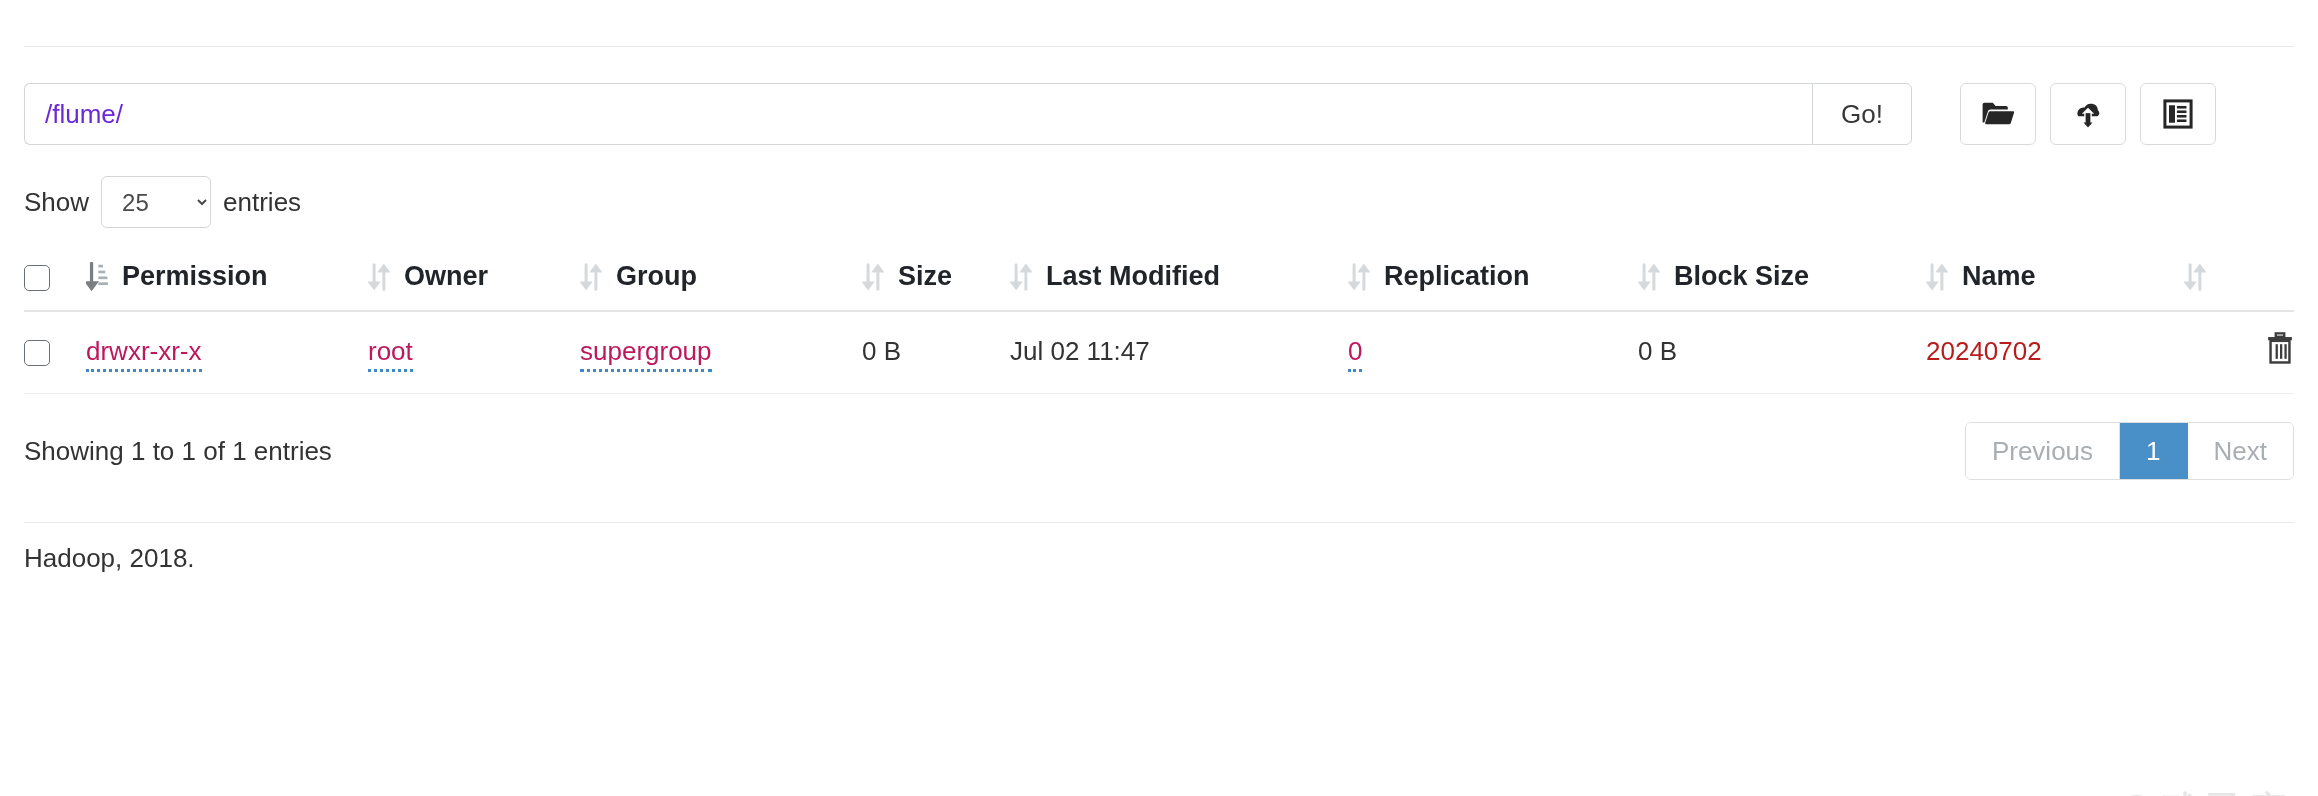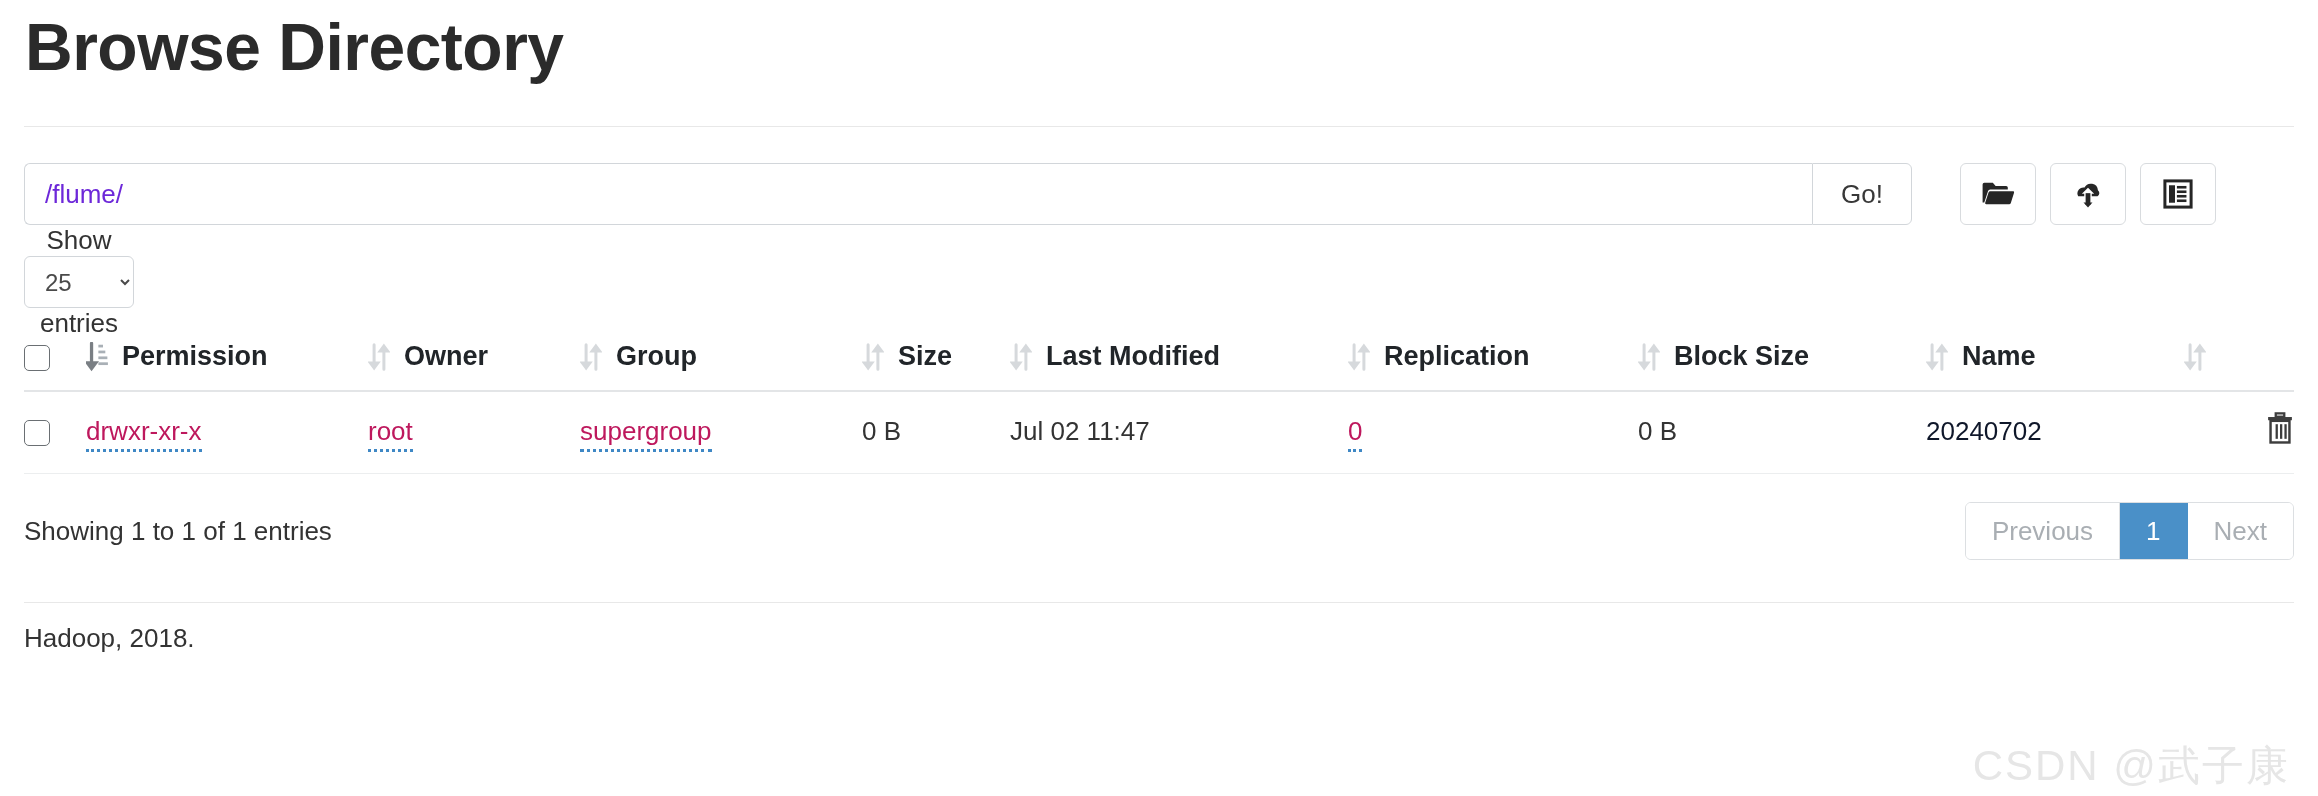--- a/index.html
+++ b/index.html
@@ -112,21 +112,21 @@
     align-items: center;
     justify-content: space-between;
     margin-top: 30px;
     height: 54px;
   }
   .length-wrap {
     display: flex;
     align-items: center;
     font-size: 26px;
     color: #333333;
-    flex-direction: column;
+    gap: 12px;
   }
   .length-select {
     width: 110px;
     height: 52px;
     box-sizing: border-box;
     border: 1px solid #d2d6da;
     border-radius: 6px;
     background: #ffffff;
     font-size: 24px;
     font-family: "Liberation Sans", sans-serif;
@@ -207,21 +207,21 @@
   .sort-ico { display: inline-block; width: 22px; height: 30px; flex: 0 0 auto; }
 
   .dotted-link {
     color: #be185d;
     text-decoration: none;
     border-bottom: 3px dotted #3f88c5;
     padding-bottom: 3px;
     cursor: pointer;
   }
   .name-link {
-    color: #0f172a;
+    color: #b91c1c;
     text-decoration: none;
     cursor: pointer;
   }
   .trash-cell { text-align: right; padding-right: 8px; }
   .trash-btn {
     background: none;
     border: none;
     padding: 0;
     cursor: pointer;
     line-height: 0;
@@ -282,21 +282,20 @@
     letter-spacing: 2px;
     user-select: none;
     white-space: nowrap;
   }
 </style>
 </head>
 <body>
 
 <div class="page">
 
-  <h1 class="page-title">Browse Directory</h1>
 
   <hr class="hr-top">
 
   <div class="pathbar-row">
     <div class="input-group">
       <input class="path-input" type="text" value="/flume/" style="">
       <button class="go-btn">Go!</button>
     </div>
 
     <div class="icon-btn-group">

